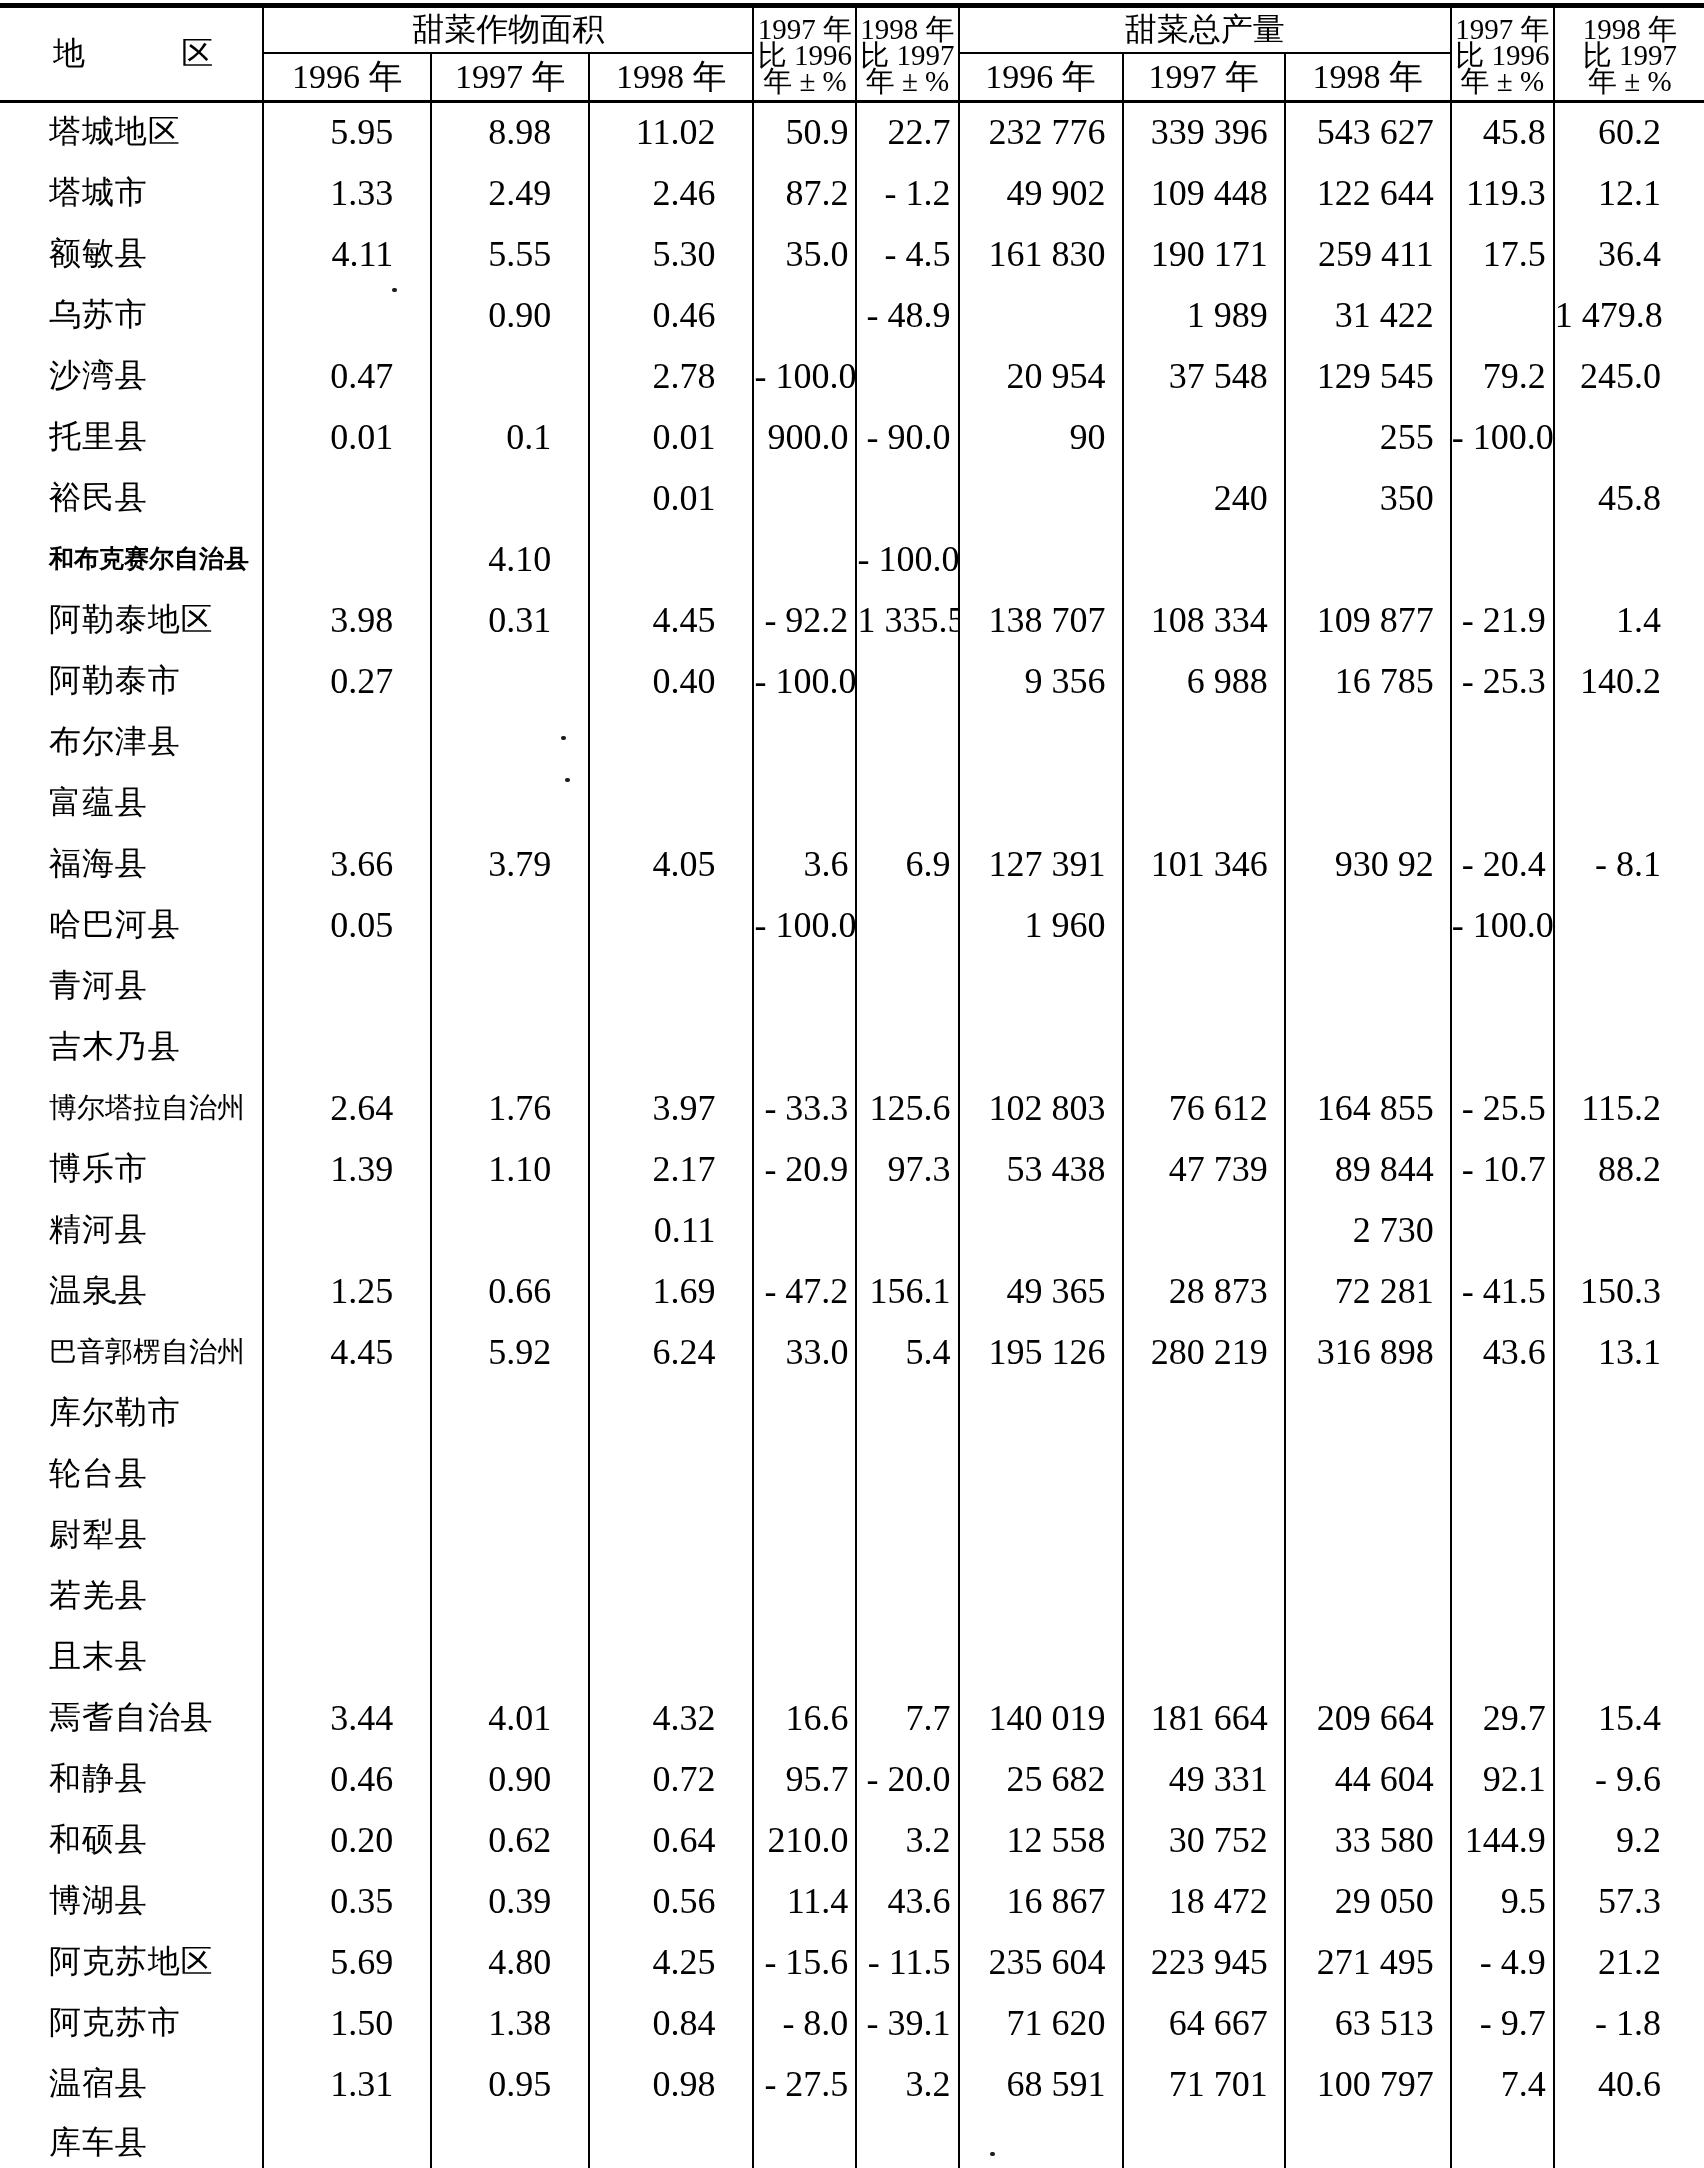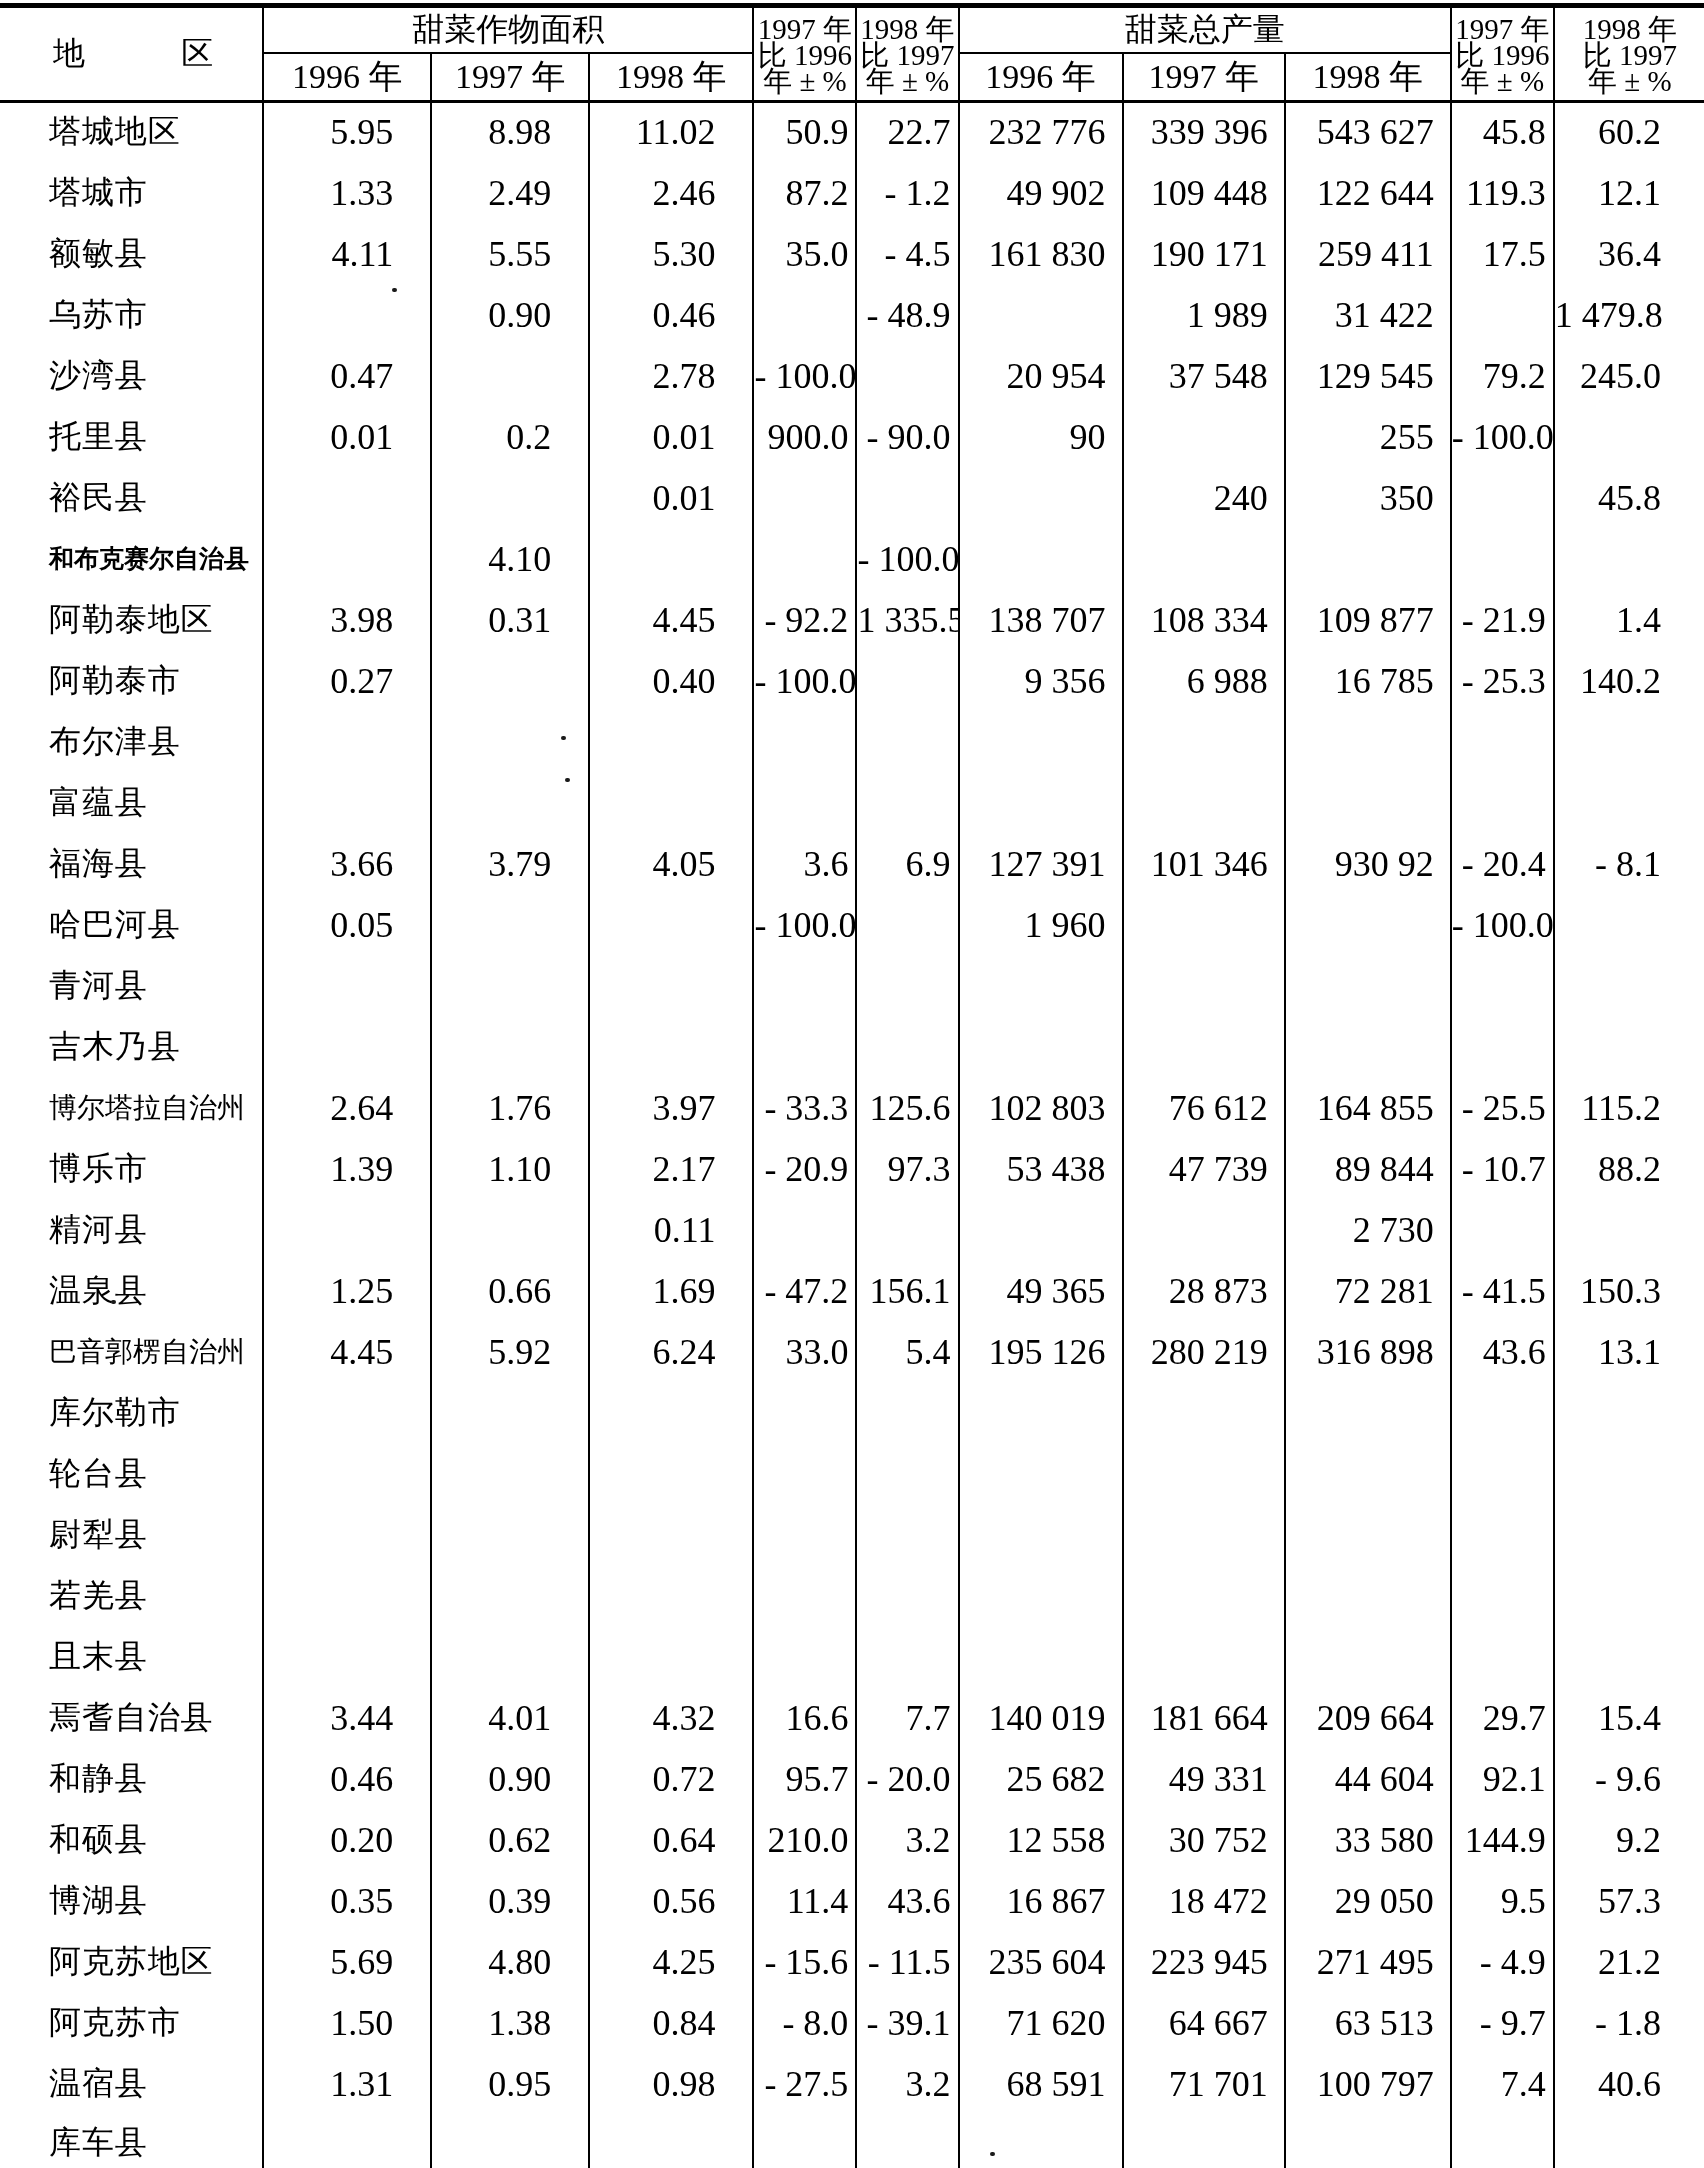--- a/index.html
+++ b/index.html
@@ -204,21 +204,21 @@
       <td class="num pct"></td>
       <td class="num prod">20 954</td>
       <td class="num prod">37 548</td>
       <td class="num prod">129 545</td>
       <td class="num pct">79.2</td>
       <td class="num pctlast no-r">245.0</td>
     </tr>
         <tr>
       <td class="region">托里县</td>
       <td class="num area">0.01</td>
-      <td class="num area">0.2</td>
+      <td class="num area">0.1</td>
       <td class="num area">0.01</td>
       <td class="num pct">900.0</td>
       <td class="num pct">- 90.0</td>
       <td class="num prod">90</td>
       <td class="num prod"></td>
       <td class="num prod">255</td>
       <td class="num pct">- 100.0</td>
       <td class="num pctlast no-r"></td>
     </tr>
         <tr>

